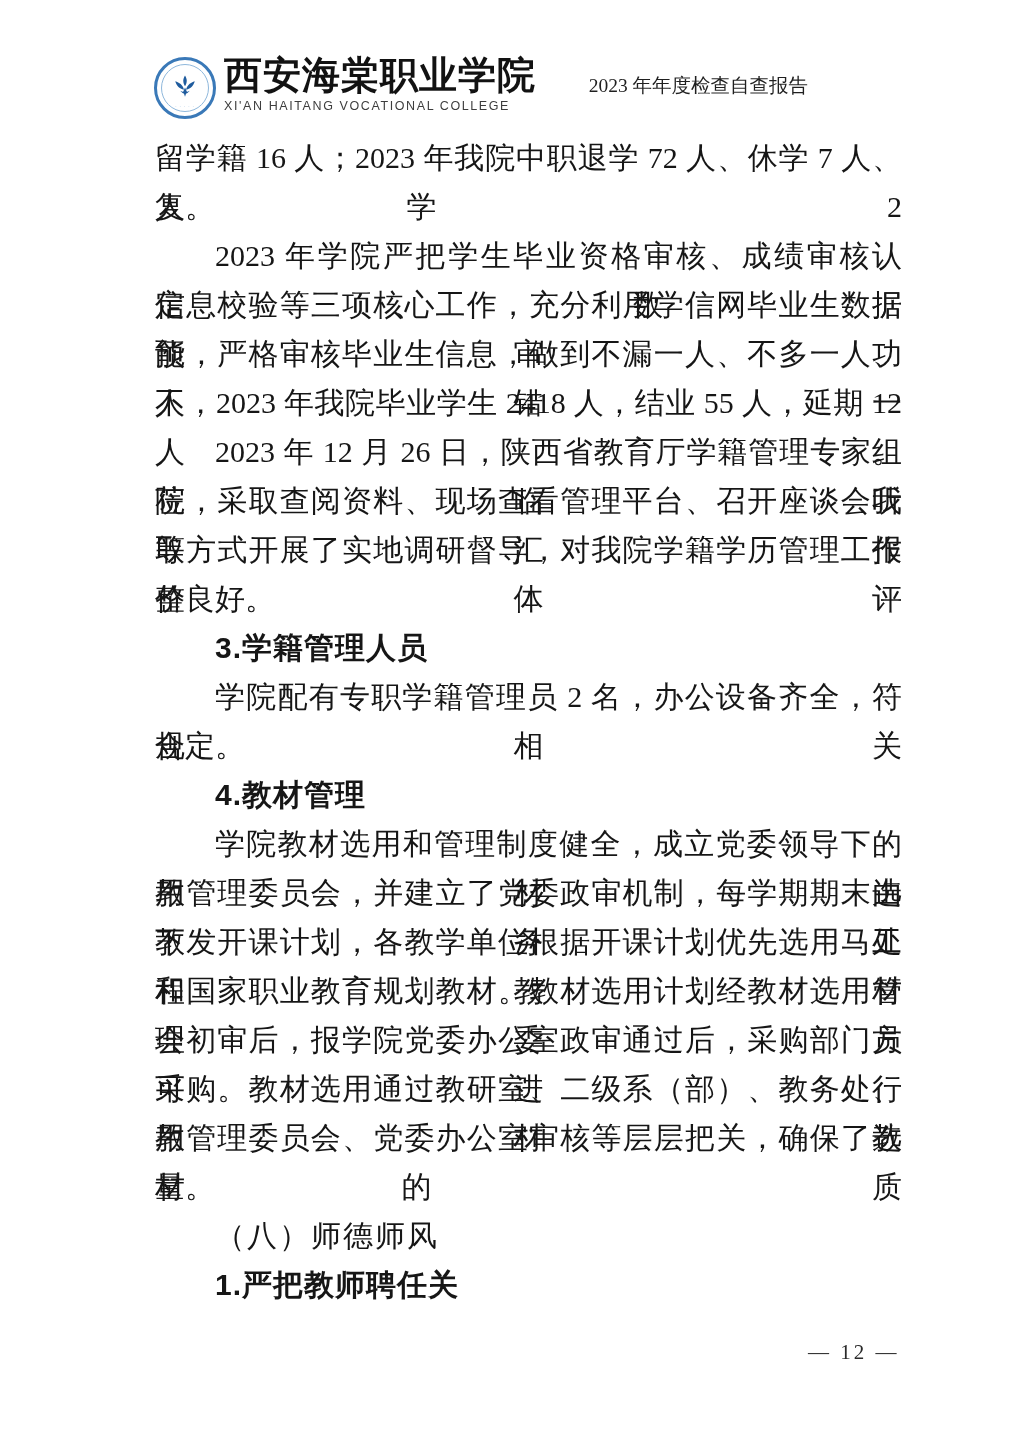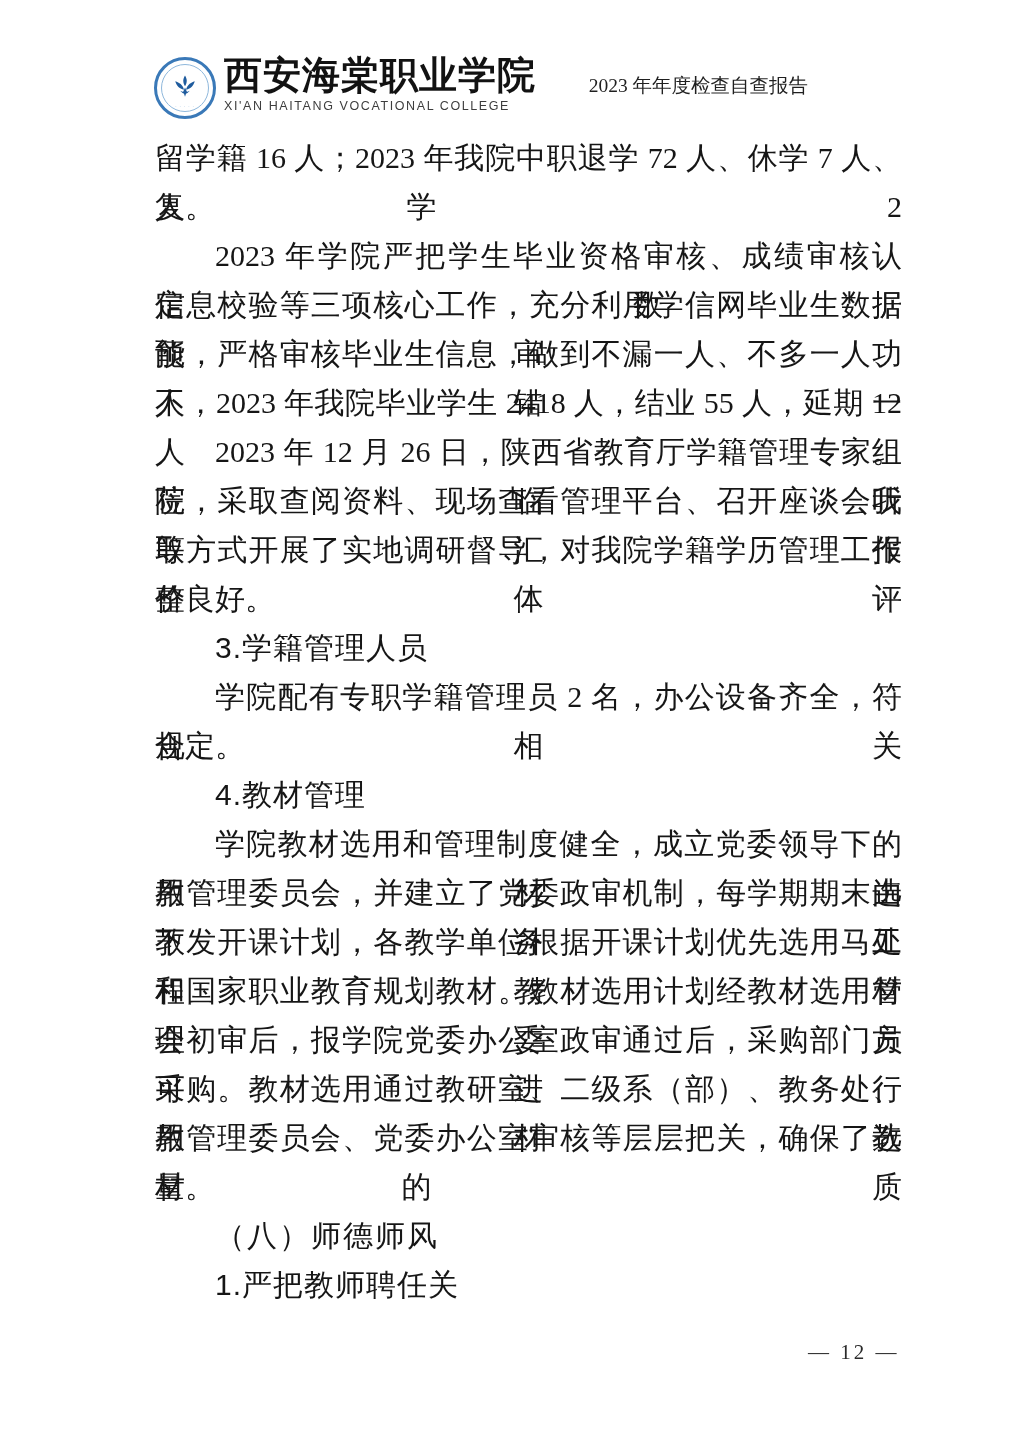--- a/index.html
+++ b/index.html
@@ -90,21 +90,21 @@
     font-size: 30px;
     white-space: nowrap;
   }
   .line.j {
     white-space: normal;
     text-align: justify;
     text-align-last: justify;
   }
   .line.ind { text-indent: 2em; }
   .line.hb {
-    font-weight: 400;
+    font-weight: 700;
     font-family: "Liberation Sans", "DejaVu Sans", sans-serif;
     letter-spacing: 1px;
   }
   .line.kt {
     font-family: "Liberation Serif", "DejaVu Serif", serif;
     letter-spacing: 2px;
   }
 
   
   .page-number {

